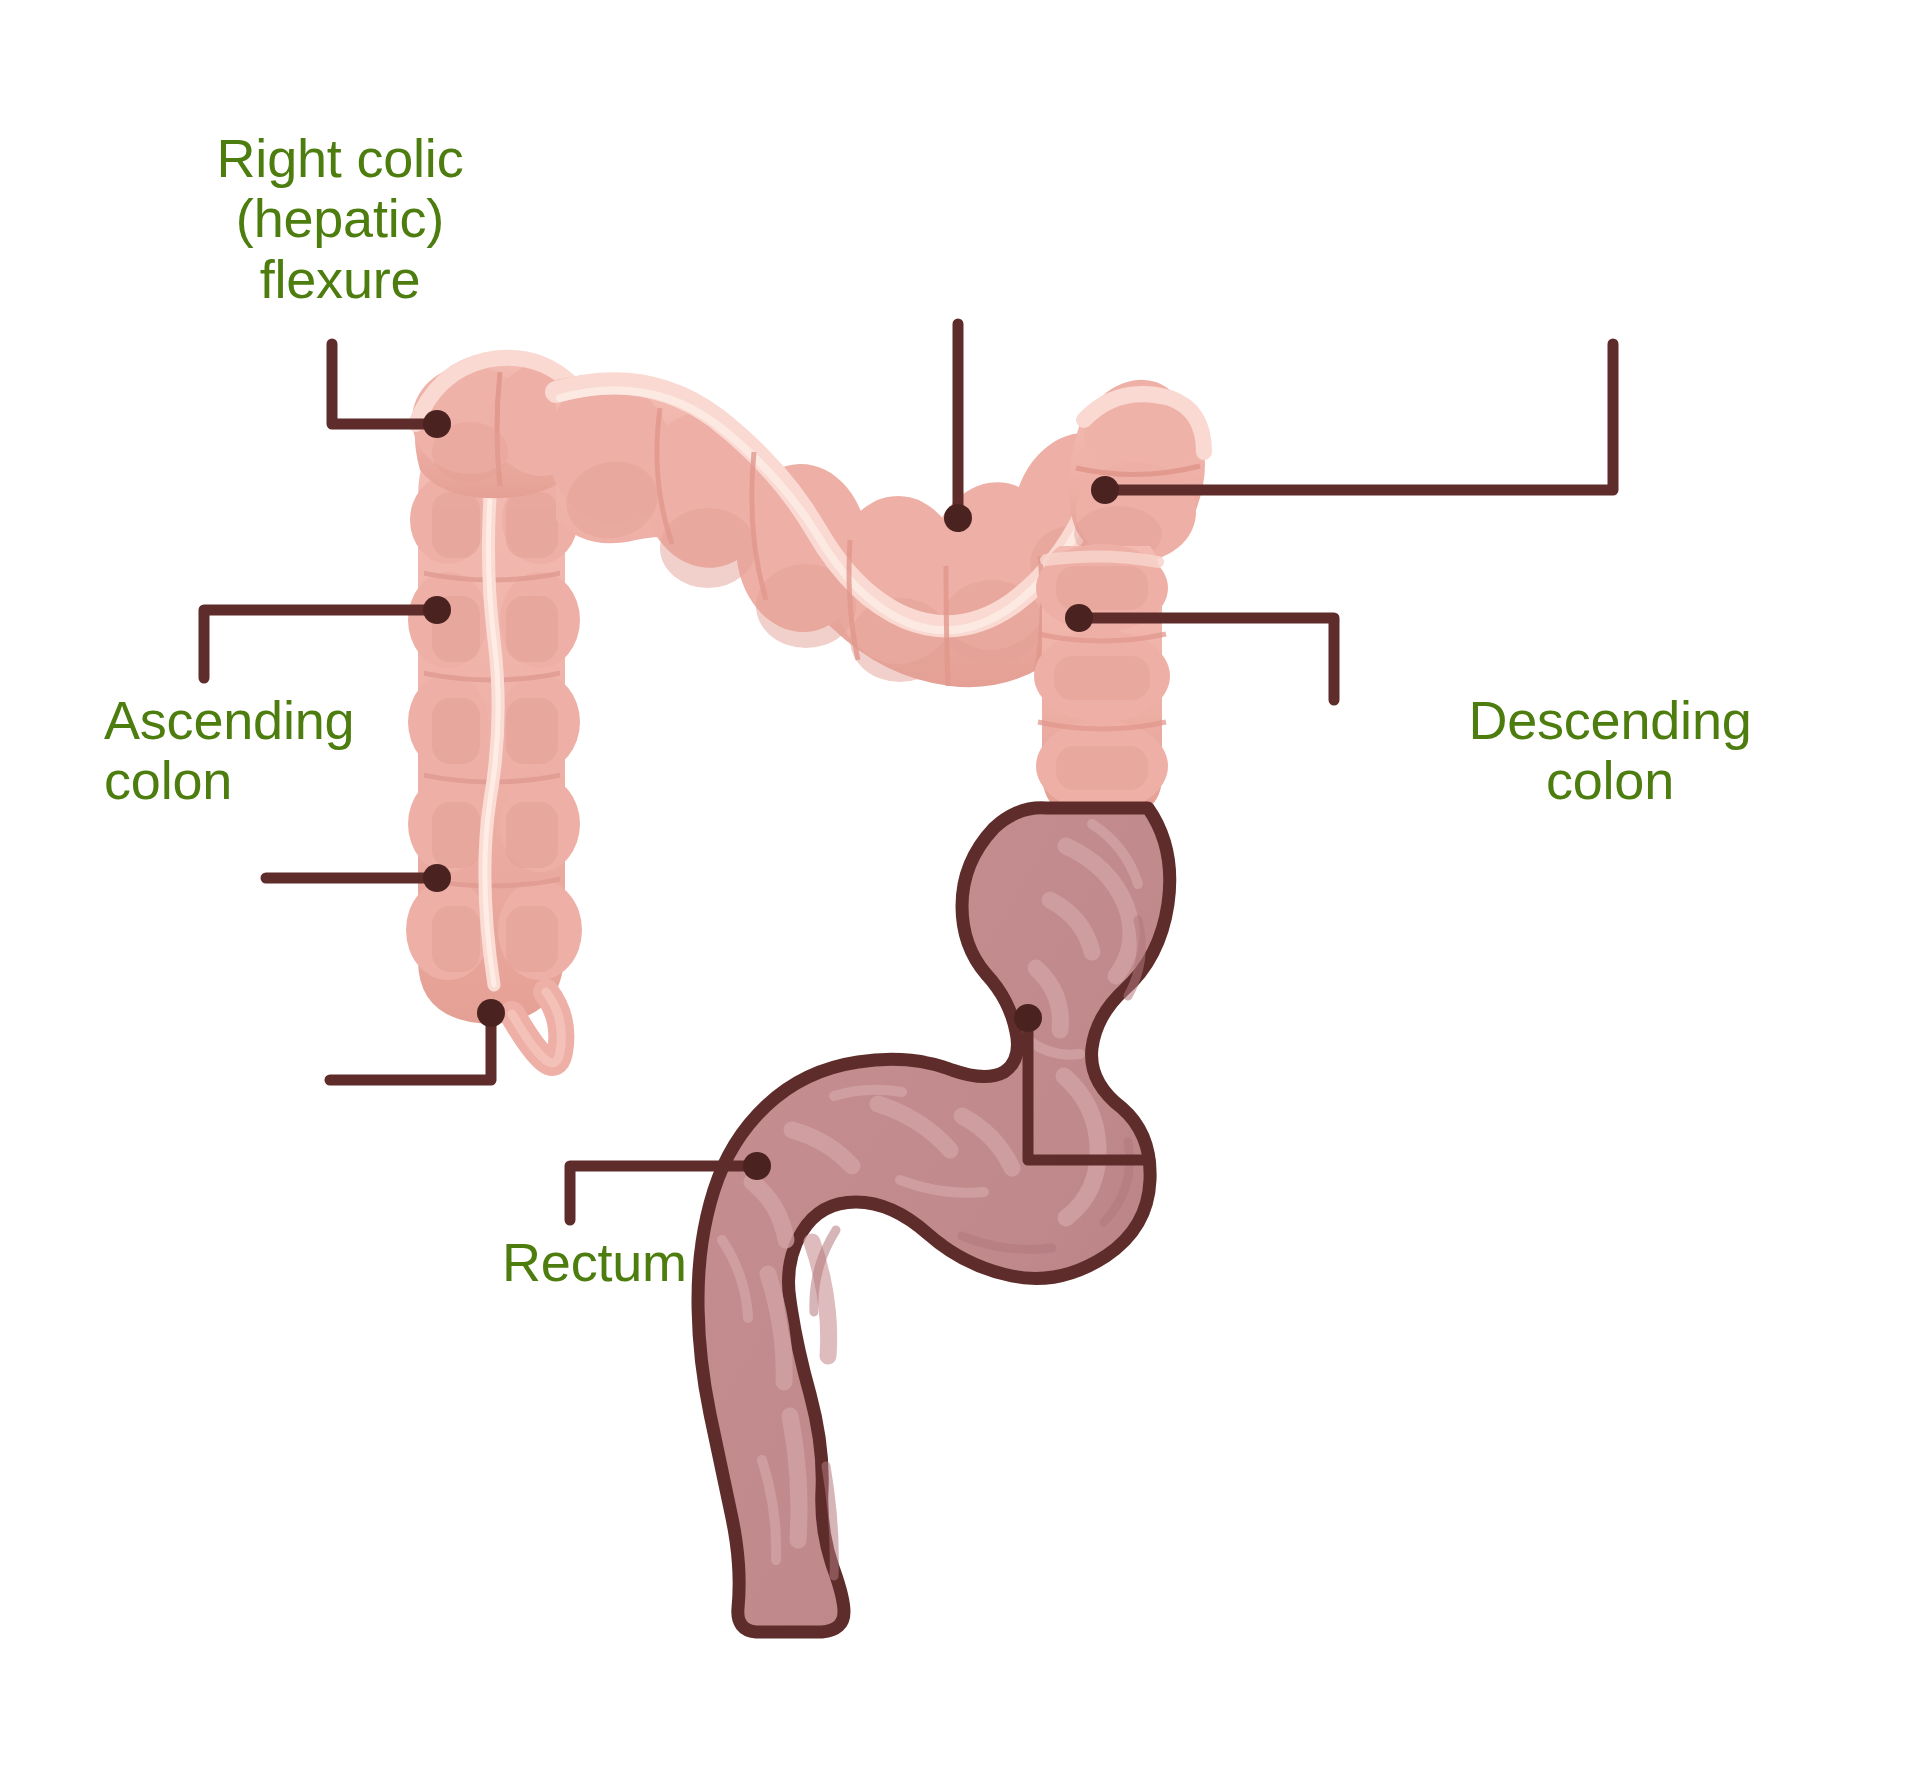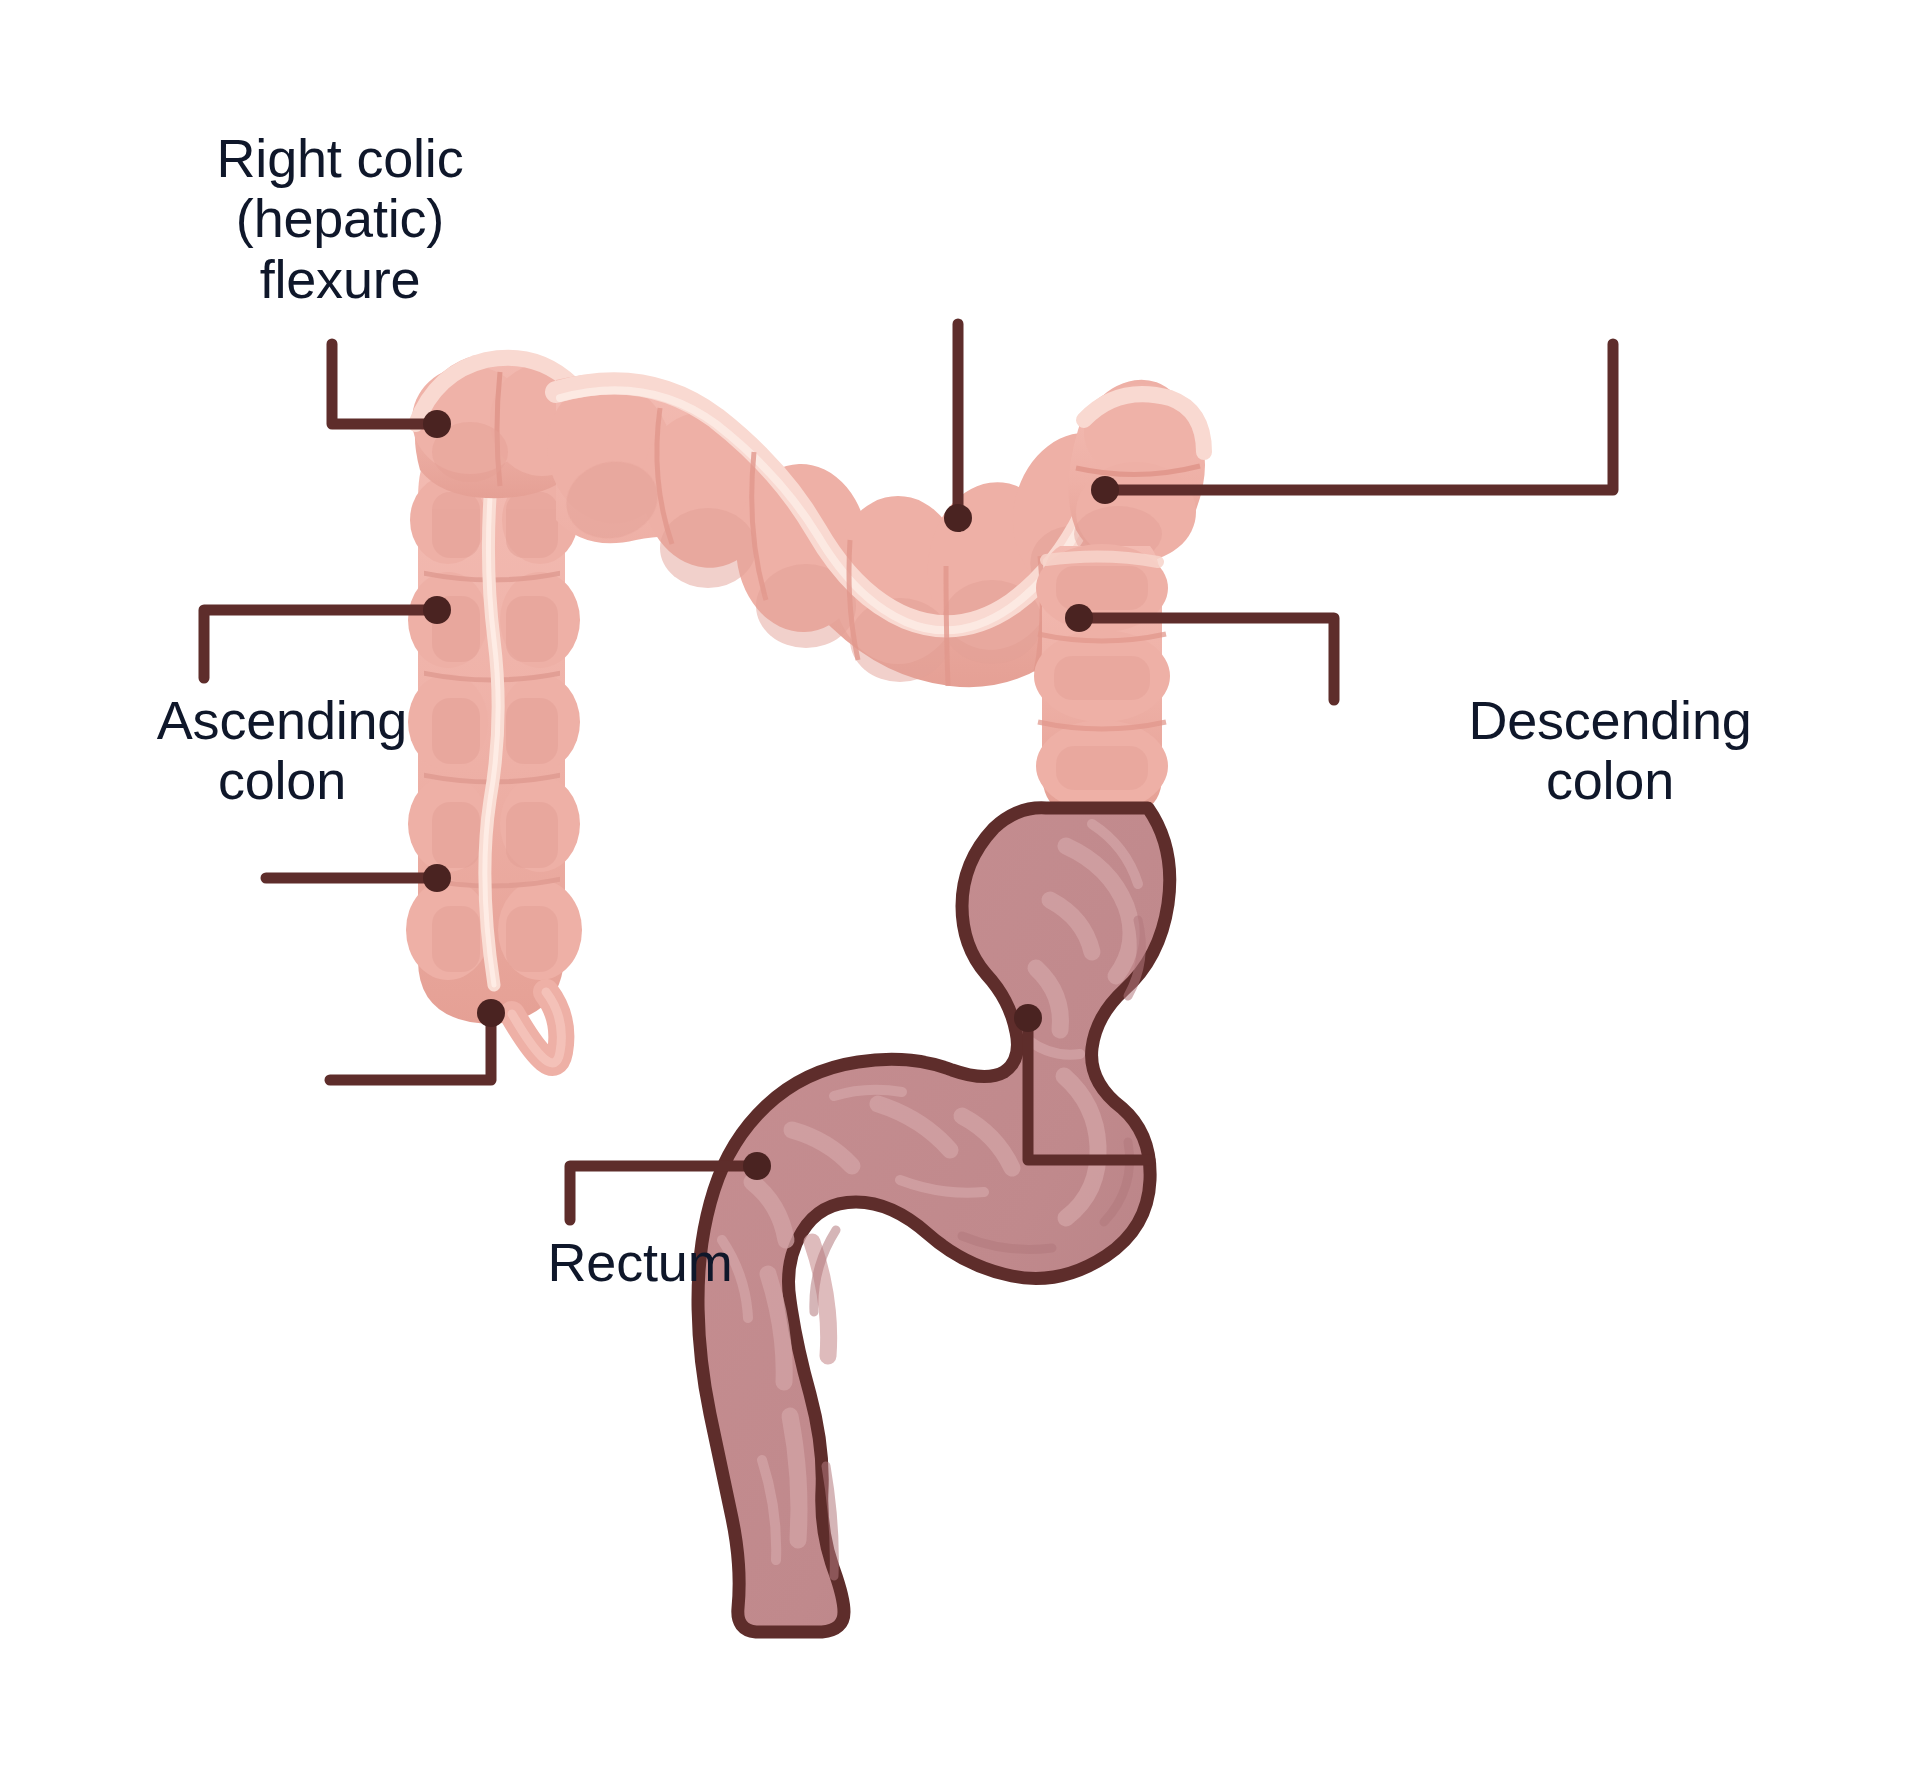--- a/index.html
+++ b/index.html
@@ -22,30 +22,30 @@
   #anatomy-svg {
     position: absolute;
     left: 0;
     top: 0;
     width: 1920px;
     height: 1781px;
     display: block;
   }
   .label {
     position: absolute;
-    color: #0f172a;
+    color: #4d7c0f;
     font-family: "Liberation Sans", sans-serif;
     font-size: 54px;
     line-height: 1.12;
     white-space: pre-line;
     letter-spacing: -0.2px;
   }
   .label.center { text-align: center; }
   .label.right  { text-align: center; }
-  .label.left   { text-align: center; }
+  .label.left   { text-align: left; margin-left: 22px; }
 </style>
 </head>
 <body>
 
 <div id="diagram-root">
 
   <svg id="anatomy-svg" viewBox="0 0 1920 1781" aria-hidden="true">
     <defs>
       <linearGradient id="gradLight" x1="0" y1="0" x2="0" y2="1">
         <stop offset="0%" stop-color="#f3bbb2"></stop>

